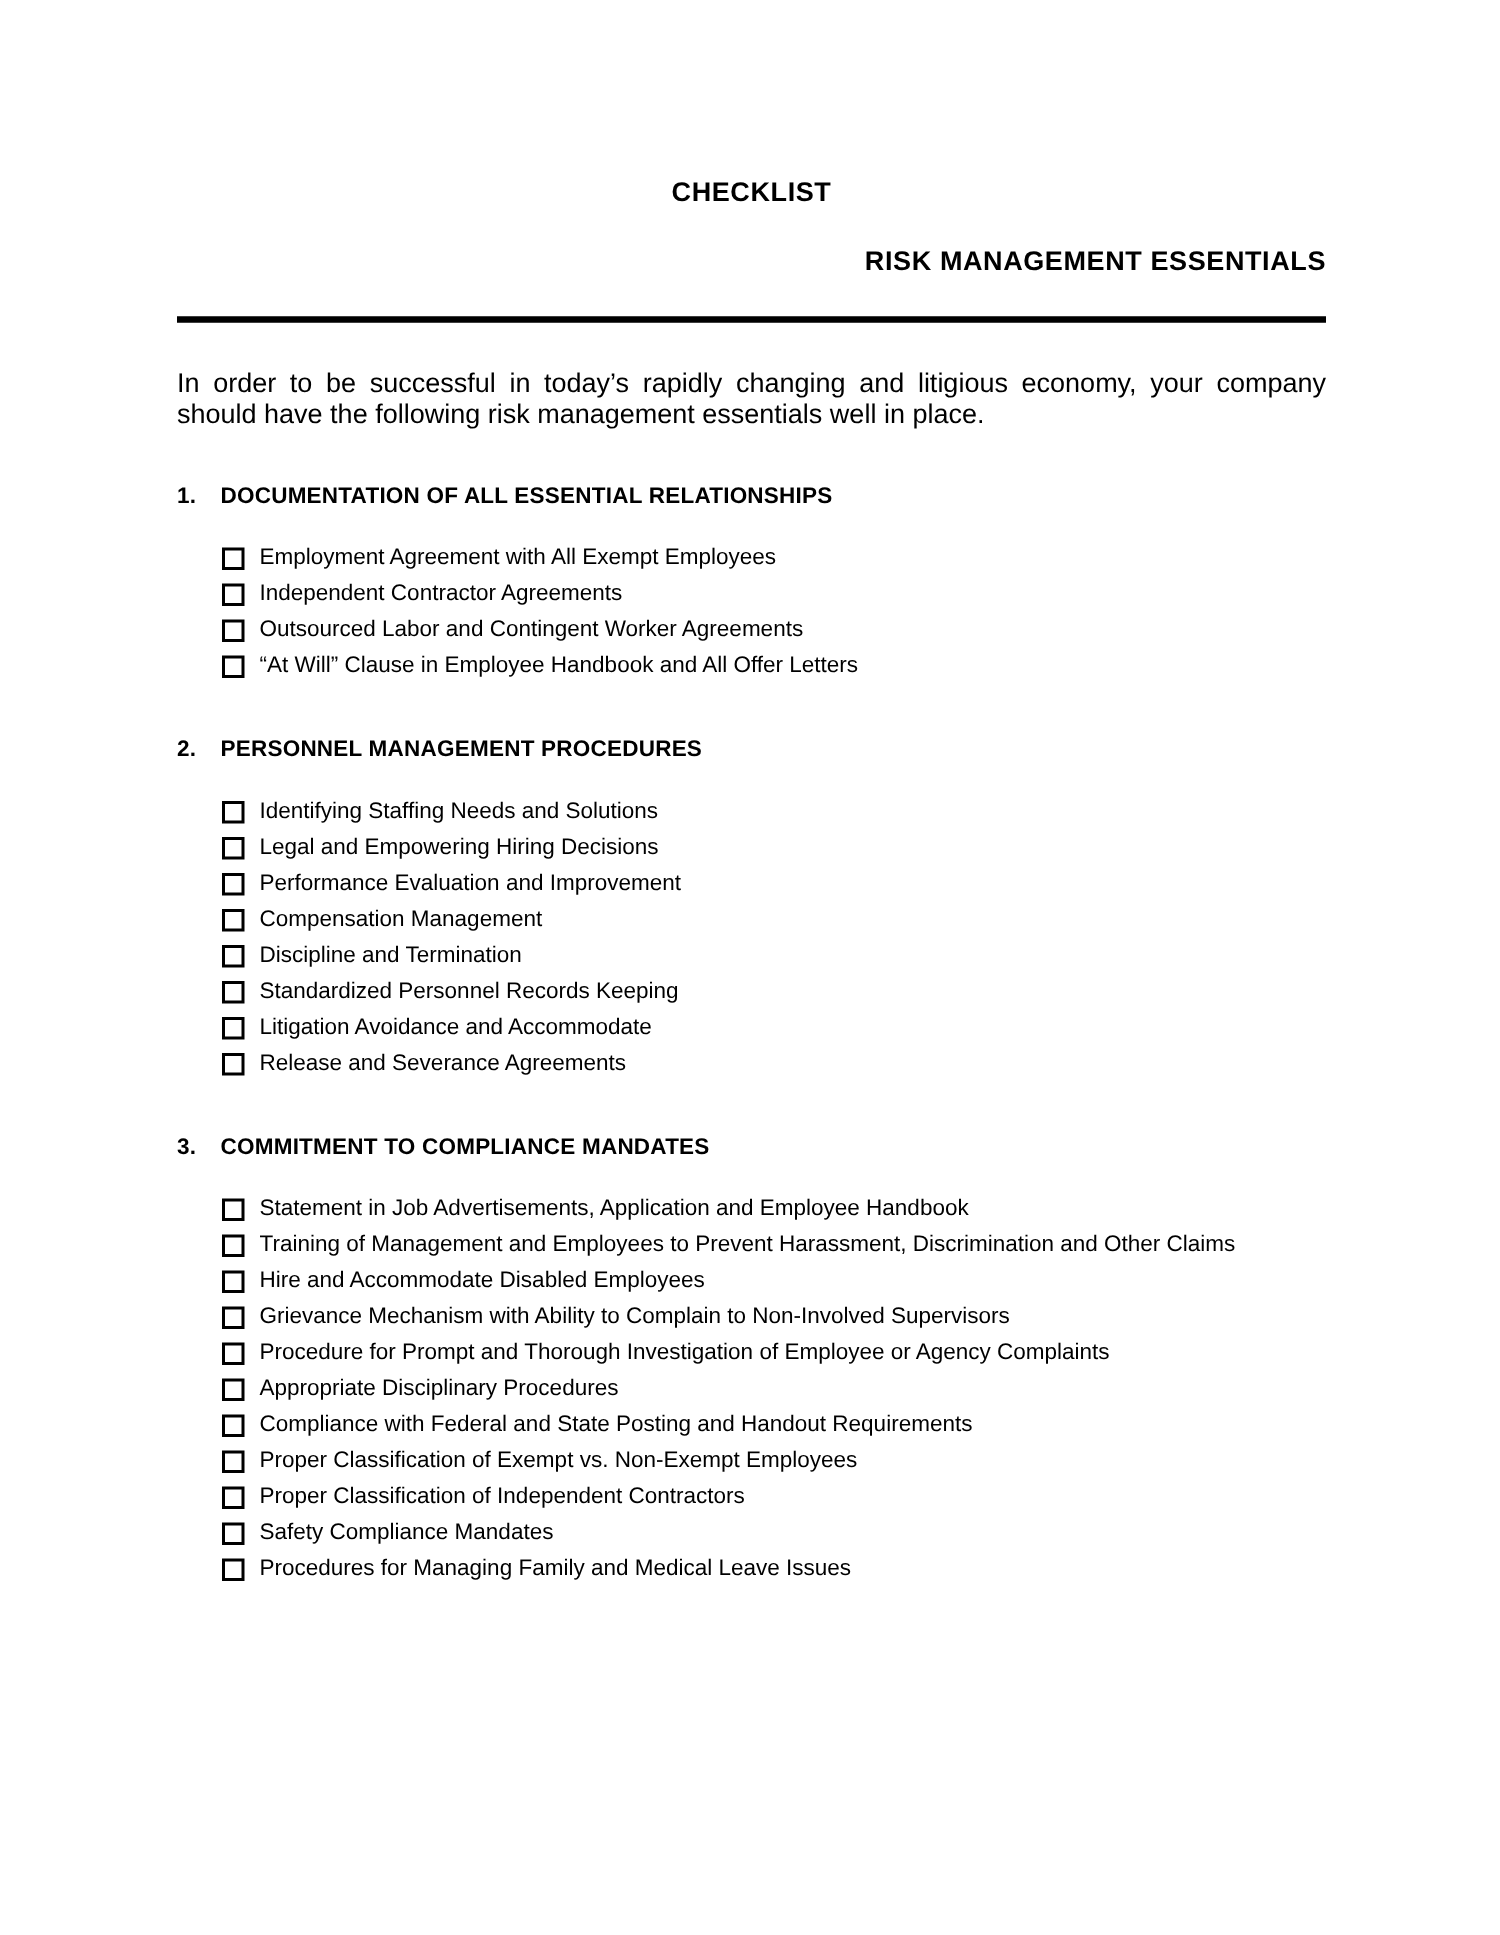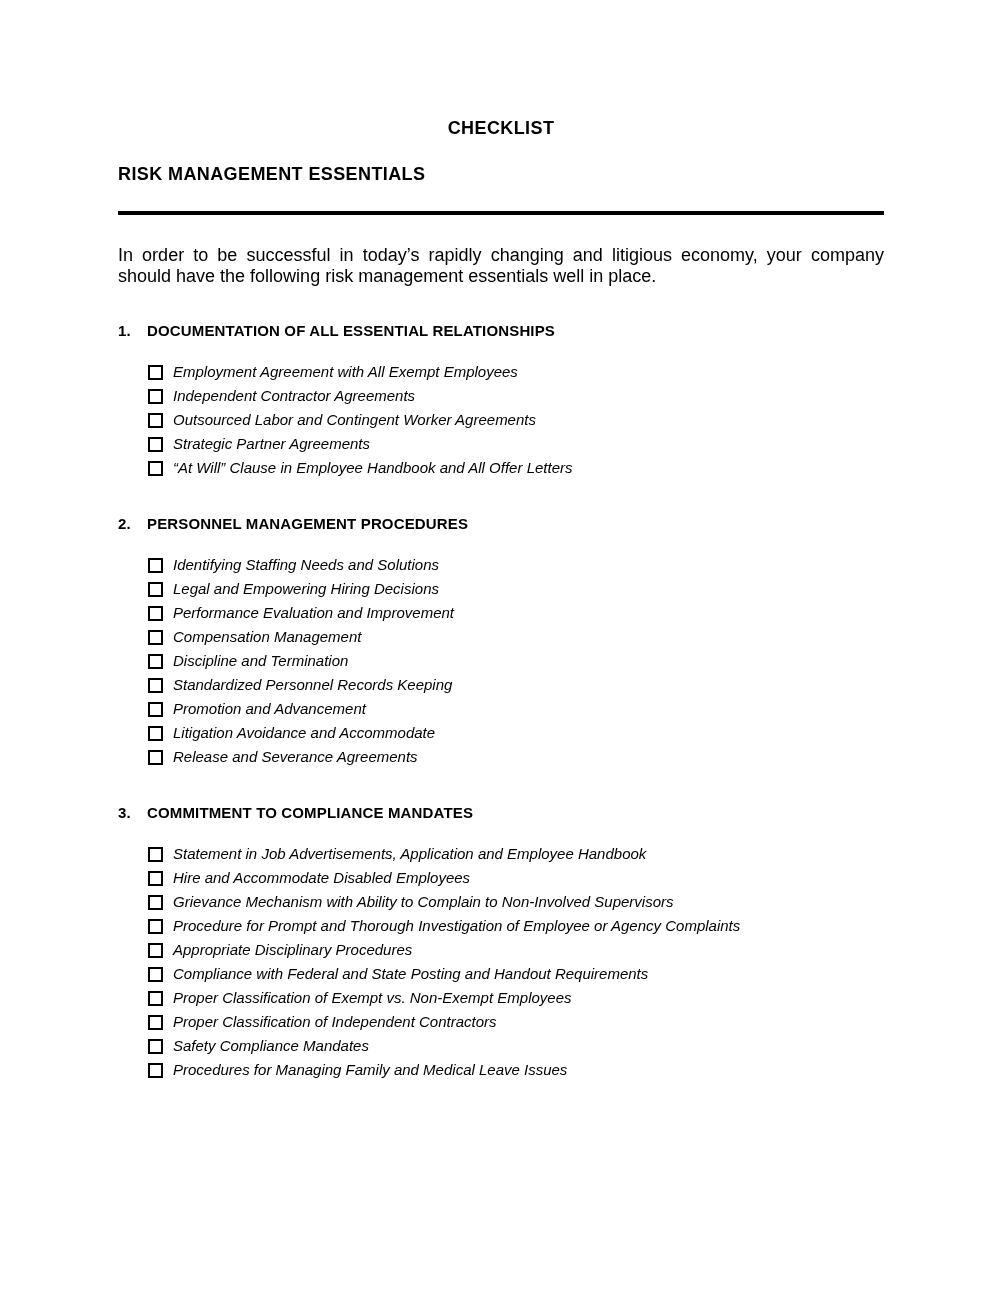--- a/index.html
+++ b/index.html
@@ -35,21 +35,21 @@
   .doc-title {
     text-align: center;
     font-size: 18px;
     font-weight: bold;
     letter-spacing: 0.4px;
     margin: 0;
     padding-top: 118px;
     line-height: 20px;
   }
   .doc-subtitle {
-    text-align: left;
+    text-align: right;
     font-size: 18px;
     font-weight: bold;
     letter-spacing: 0.4px;
     margin: 0;
     padding-top: 26px;
     line-height: 20px;
   }
 
   
   .divider {
@@ -89,21 +89,20 @@
   }
   .section-title { flex: 1 1 auto; }
 
   
   .checklist {
     list-style: none;
     margin: 0;
     padding: 0;
     padding-top: 20px;
     padding-left: 30px;
-    font-style: italic;
   }
   .check-item {
     display: flex;
     align-items: flex-start;
     font-size: 15px;
     line-height: 24px;
     margin: 0;
   }
   .checkbox {
     flex: 0 0 25px;
@@ -168,24 +167,20 @@
             <li class="check-item">
               <span class="checkbox"></span>
               <span class="check-label">Independent Contractor Agreements</span>
             </li>
             <li class="check-item">
               <span class="checkbox"></span>
               <span class="check-label">Outsourced Labor and Contingent Worker Agreements</span>
             </li>
             <li class="check-item">
               <span class="checkbox"></span>
-              <span class="check-label">Strategic Partner Agreements</span>
-            </li>
-            <li class="check-item">
-              <span class="checkbox"></span>
               <span class="check-label">“At Will” Clause in Employee Handbook and All Offer Letters</span>
             </li>
           </ul>
         </div>
         <div class="section">
           <div class="section-heading">
             <span class="section-number">2.</span>
             <span class="section-title">PERSONNEL MANAGEMENT PROCEDURES</span>
           </div>
           <ul class="checklist">
@@ -208,44 +203,44 @@
             <li class="check-item">
               <span class="checkbox"></span>
               <span class="check-label">Discipline and Termination</span>
             </li>
             <li class="check-item">
               <span class="checkbox"></span>
               <span class="check-label">Standardized Personnel Records Keeping</span>
             </li>
             <li class="check-item">
               <span class="checkbox"></span>
-              <span class="check-label">Promotion and Advancement</span>
-            </li>
-            <li class="check-item">
-              <span class="checkbox"></span>
               <span class="check-label">Litigation Avoidance and Accommodate</span>
             </li>
             <li class="check-item">
               <span class="checkbox"></span>
               <span class="check-label">Release and Severance Agreements</span>
             </li>
           </ul>
         </div>
         <div class="section">
           <div class="section-heading">
             <span class="section-number">3.</span>
             <span class="section-title">COMMITMENT TO COMPLIANCE MANDATES</span>
           </div>
           <ul class="checklist">
             <li class="check-item">
               <span class="checkbox"></span>
               <span class="check-label">Statement in Job Advertisements, Application and Employee Handbook</span>
             </li>
             <li class="check-item">
               <span class="checkbox"></span>
+              <span class="check-label">Training of Management and Employees to Prevent Harassment, Discrimination and Other Claims</span>
+            </li>
+            <li class="check-item">
+              <span class="checkbox"></span>
               <span class="check-label">Hire and Accommodate Disabled Employees</span>
             </li>
             <li class="check-item">
               <span class="checkbox"></span>
               <span class="check-label">Grievance Mechanism with Ability to Complain to Non-Involved Supervisors</span>
             </li>
             <li class="check-item">
               <span class="checkbox"></span>
               <span class="check-label">Procedure for Prompt and Thorough Investigation of Employee or Agency Complaints</span>
             </li>

